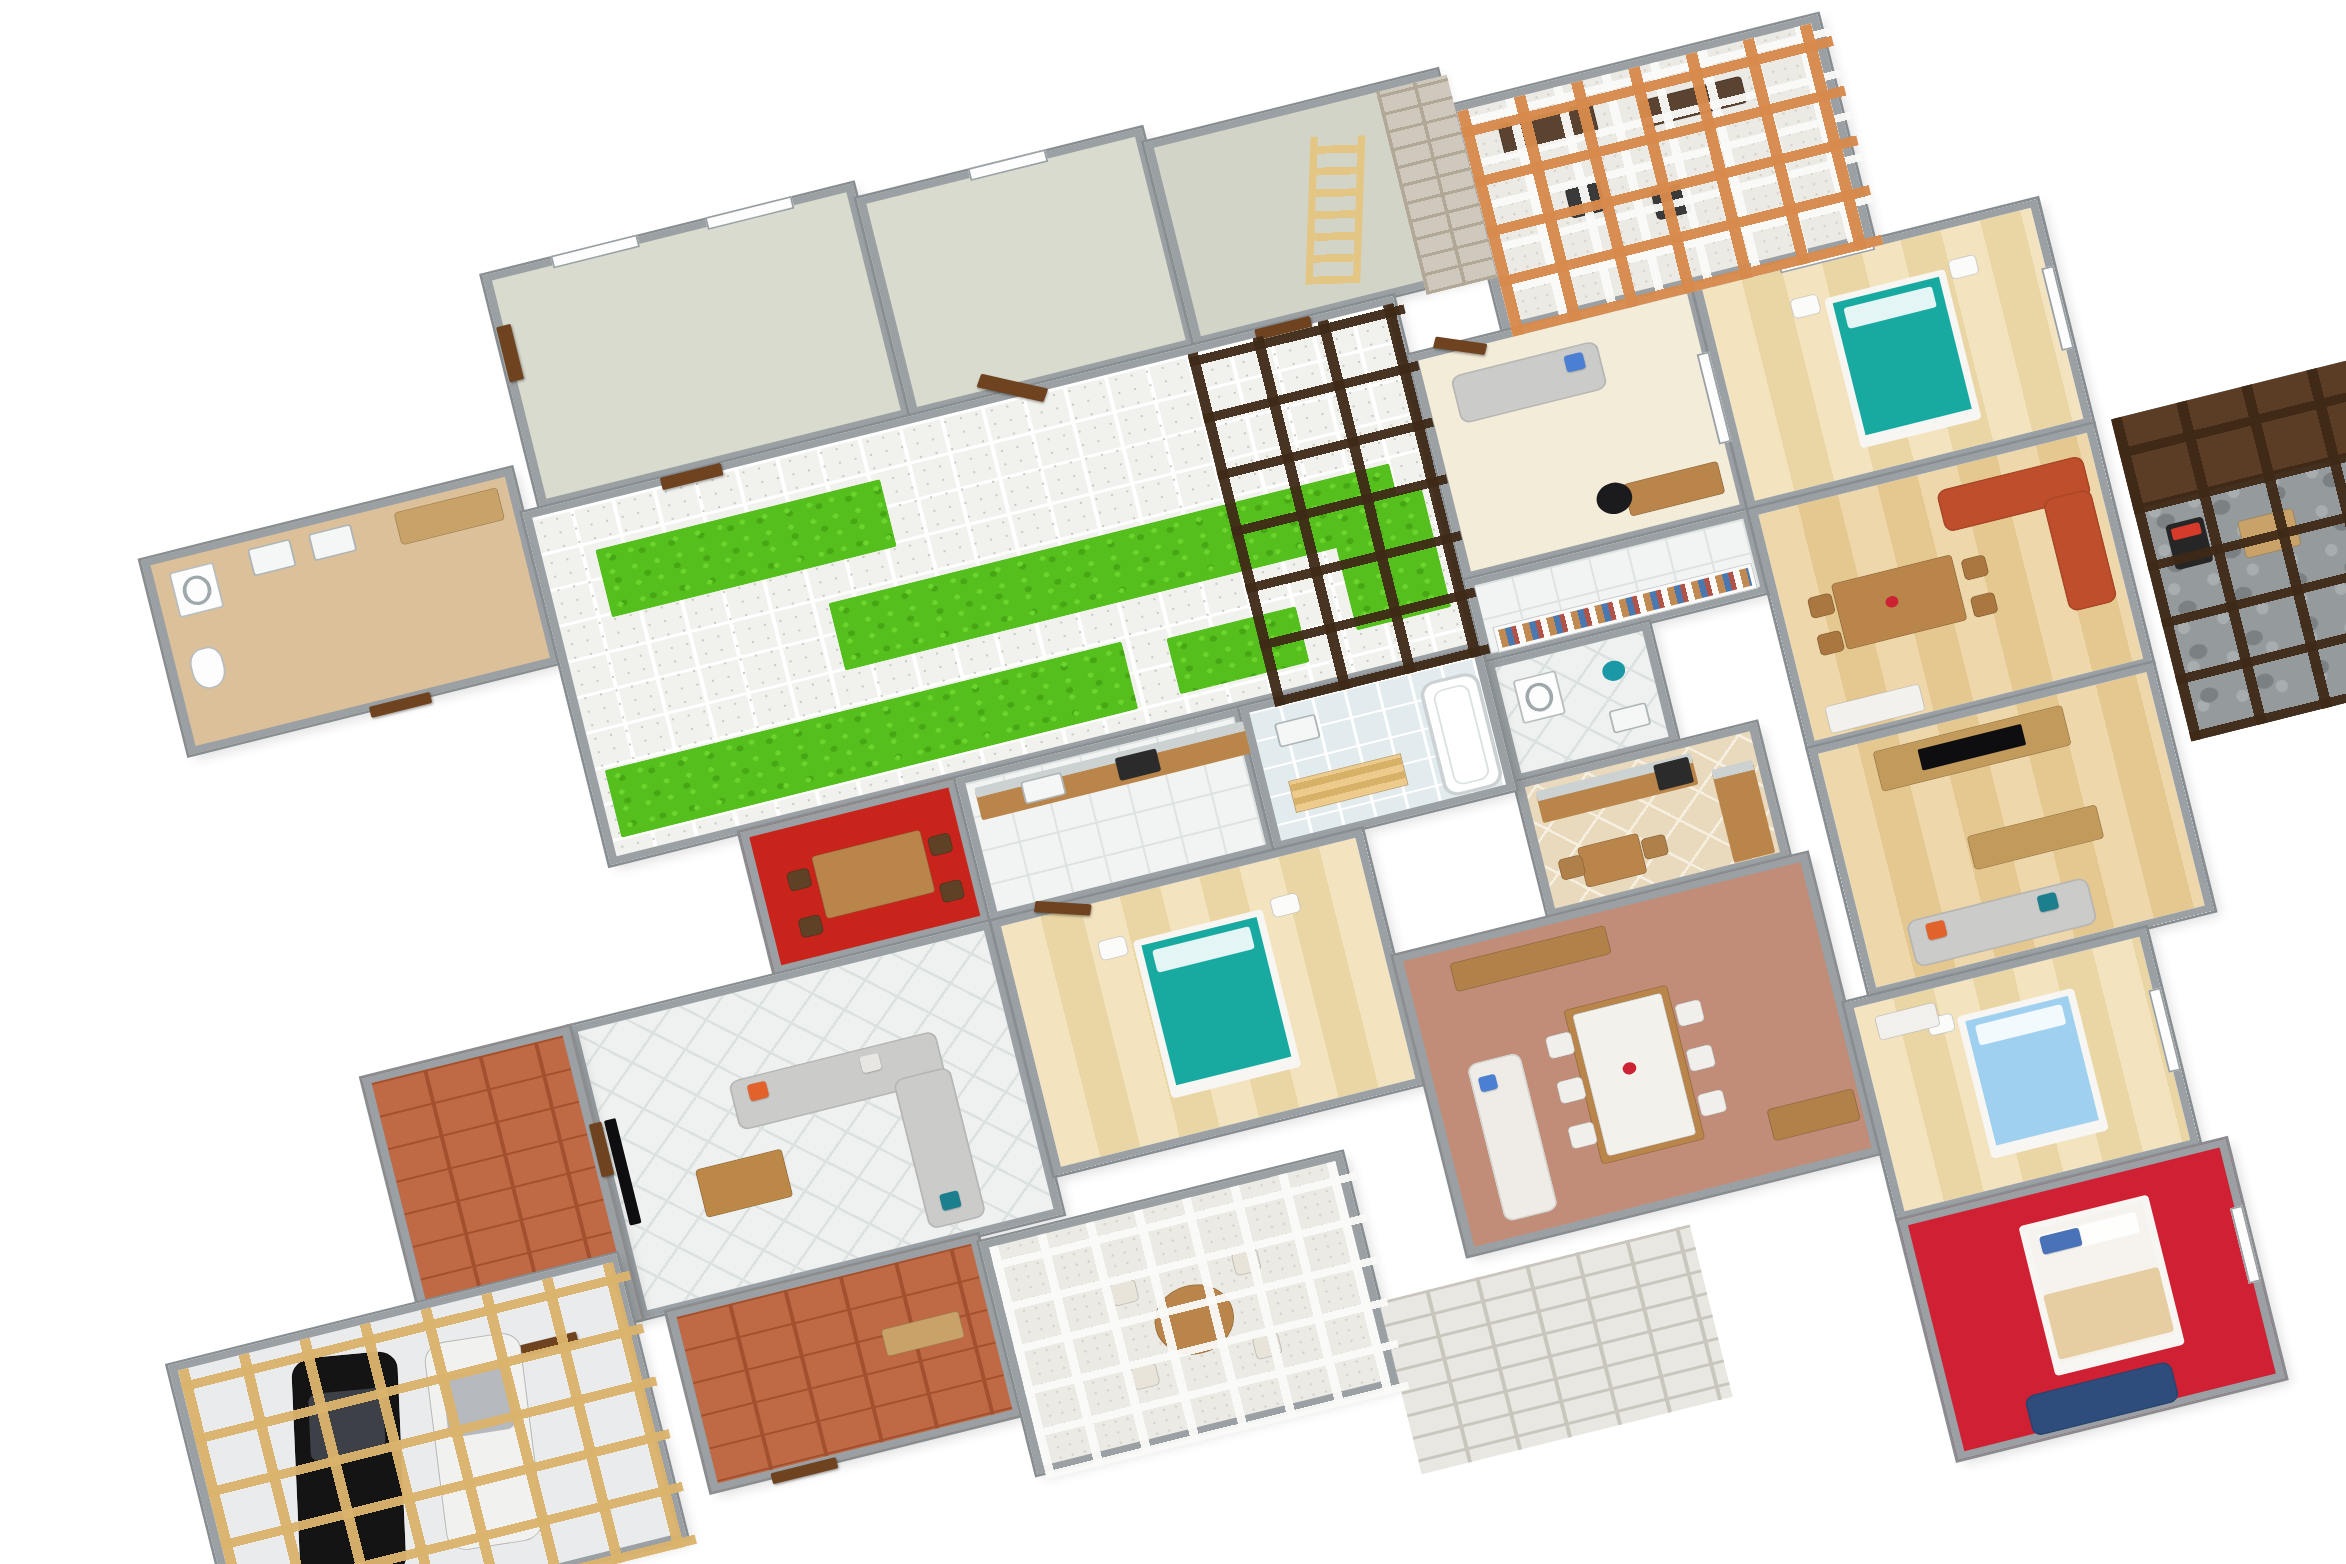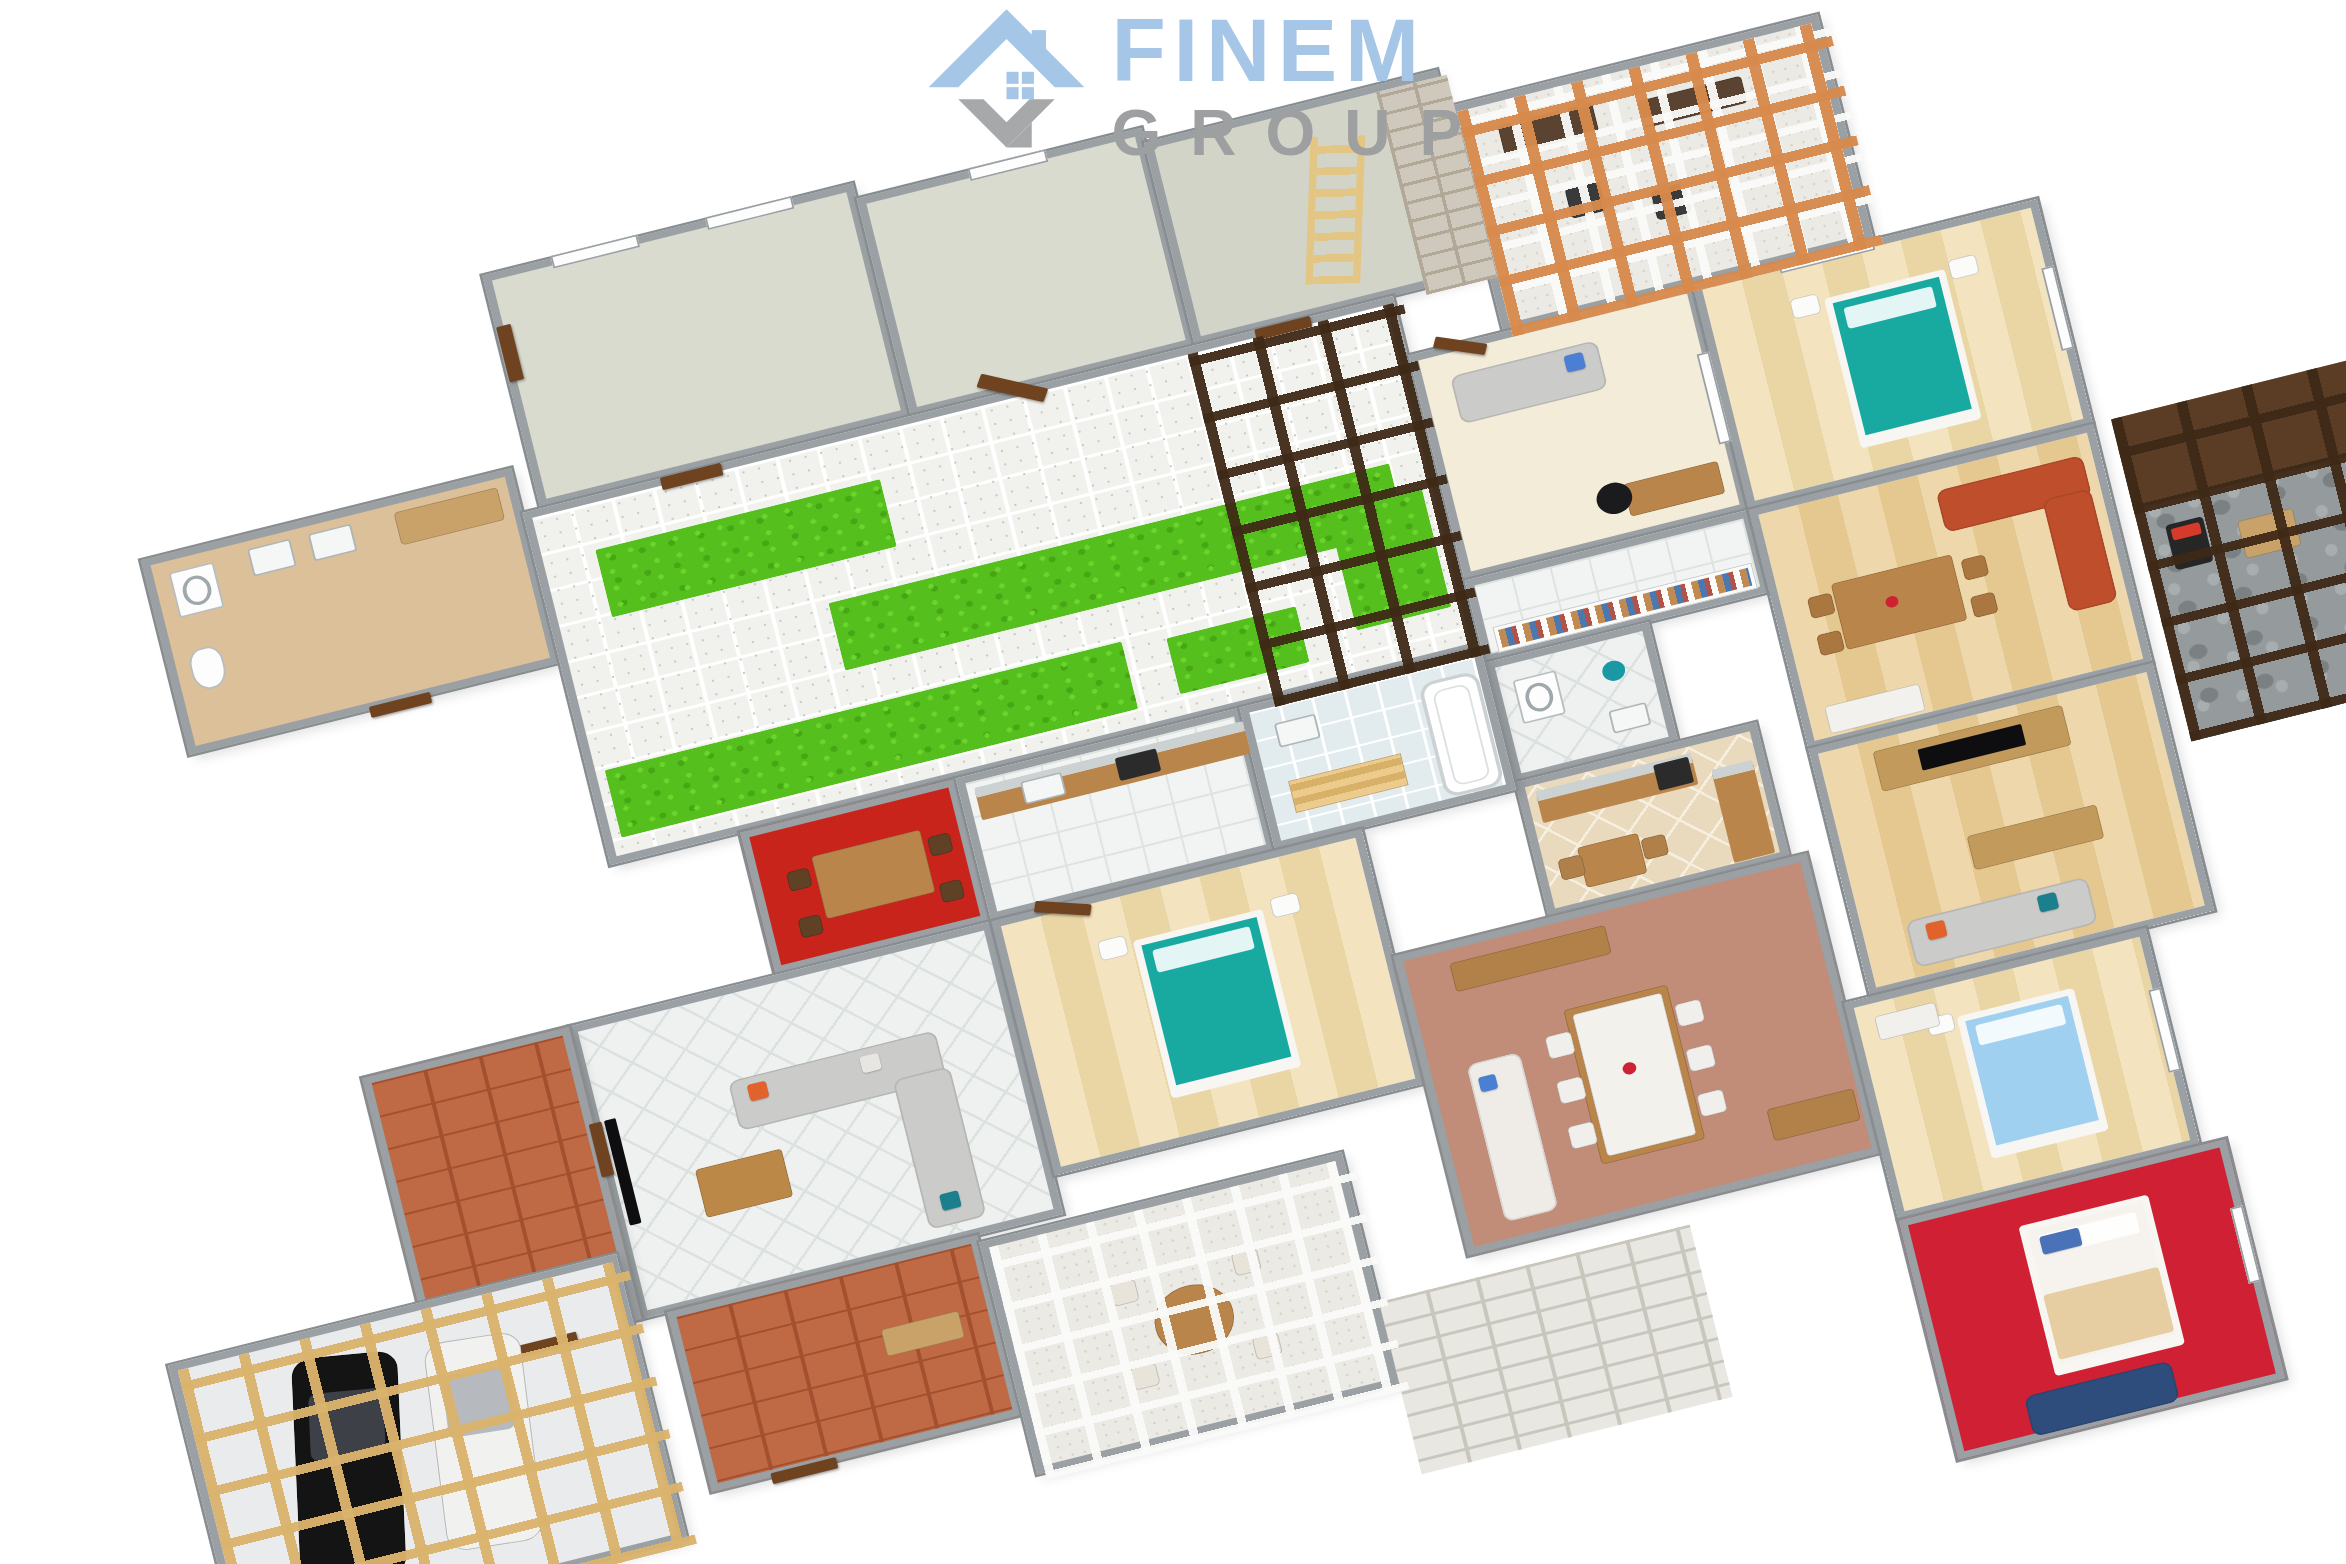--- a/index.html
+++ b/index.html
@@ -93,36 +93,20 @@
   .f-grid-light{background:repeating-linear-gradient(0deg,rgba(218,179,108,.96) 0 11.6px,transparent 11.6px 68px),
      repeating-linear-gradient(90deg,rgba(218,179,108,.96) 0 11.6px,transparent 11.6px 68px);}
   .f-grid-white{background:repeating-linear-gradient(0deg,rgba(250,250,248,.95) 0 9.7px,transparent 9.7px 54px),
      repeating-linear-gradient(90deg,rgba(250,250,248,.95) 0 9.7px,transparent 9.7px 54px);}
 </style>
 </head>
 <body>
 
 <div class="canvas">
 
-  <div class="logo">
-    <svg class="logo-icon" viewBox="0 0 300 290">
-      <polygon points="150,6 292,148 238,148 150,60 62,148 8,148" fill="#a5c6e6"></polygon>
-      <rect x="196" y="44" width="26" height="44" fill="#a5c6e6"></rect>
-      <rect x="150" y="120" width="22" height="22" fill="#a5c6e6"></rect>
-      <rect x="178" y="120" width="22" height="22" fill="#a5c6e6"></rect>
-      <rect x="150" y="148" width="22" height="22" fill="#a5c6e6"></rect>
-      <rect x="178" y="148" width="22" height="22" fill="#a5c6e6"></rect>
-      <polygon points="62,170 150,258 238,170 192,170 150,212 108,170" fill="#a7a8aa"></polygon>
-      <polygon points="150,258 196,258 196,212" fill="#a7a8aa"></polygon>
-    </svg>
-    <div class="logo-text">
-      <span class="logo-line1" style="color: rgb(165, 198, 230);">FINEM</span>
-      <span class="logo-line2" style="color: rgb(158, 159, 161);">GROUP</span>
-    </div>
-  </div>
 
   <div id="plan" style="transform: rotate(-14deg) scale(0.92, 0.8);">
       <div class="room fl-carpet-green" style="left: 850px; top: 299px; width: 415px; height: 299px; border-color: rgb(154, 160, 163);">
         <div class="f f-window" style="left: 68px; top: -11.6px; width: 97px; height: 15.4px;"></div>
         <div class="f f-window" style="left: 241px; top: -11.6px; width: 97px; height: 15.4px;"></div>
         <div class="f f-door" style="left: -7.7px; top: 58px; width: 15.4px; height: 71px;"></div>
       </div>
       <div class="room fl-carpet-green" style="left: 1265px; top: 319px; width: 319px; height: 280px; border-color: rgb(154, 160, 163);">
         <div class="f f-window" style="left: 116px; top: -11.6px; width: 87px; height: 15.4px;"></div>
       </div>

